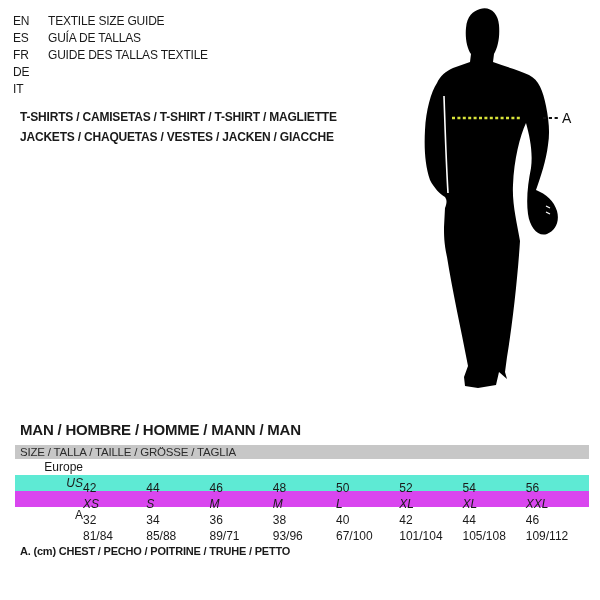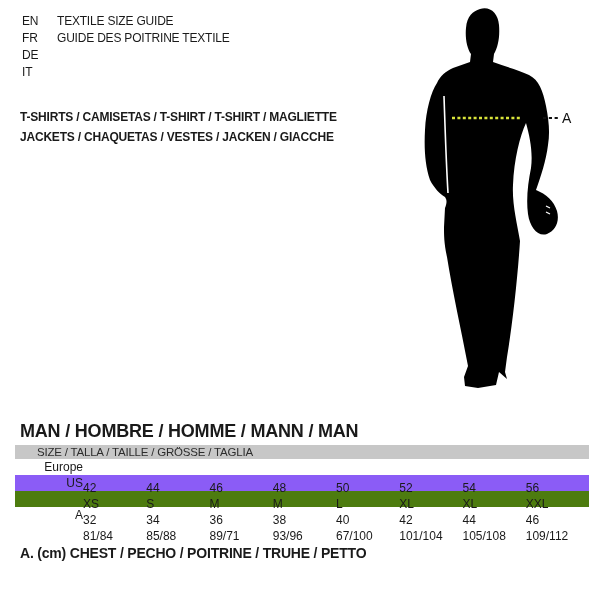--- a/index.html
+++ b/index.html
@@ -7,65 +7,69 @@
   body {
     background:#ffffff;
     font-family:"Liberation Sans", sans-serif;
     color:#1a1a1a;
     position:relative;
     overflow:hidden;
   }
   .abs { position:absolute; }
 
   
-  .lang-block { left:22px; top:13px; }
+  .lang-block { left:13px; top:13px; }
   .lang-row { display:flex; height:17px; line-height:17px; font-size:12px; letter-spacing:-0.2px; }
   .lang-code { width:35px; font-weight:700; font-weight:400; }
   .lang-code { font-weight:400; }
   .lang-label { white-space:nowrap; }
 
   
   .categories { left:20px; top:108px; font-weight:700; font-size:12px; letter-spacing:-0.2px; }
   .categories div { height:19.5px; line-height:19.5px; white-space:nowrap; }
 
   
   .figure-wrap { left:400px; top:0; width:200px; height:400px; }
   .figure-wrap svg { display:block; }
 
   
-  .section-title { left:20px; top:421px; font-weight:700; font-size:18px; letter-spacing:-0.2px; }
+  .section-title { left:20px; top:421px; font-weight:700; font-size:15px; letter-spacing:-0.2px; }
 
   
   .size-table { left:15px; top:445px; width:574px; font-size:12px; }
   .st-header {
     background:#c7c7c7; color:#2c2c2c;
     height:14px; line-height:14px;
-    padding-left:22px; font-size:11.5px; letter-spacing:-0.2px;
+    padding-left:5px; font-size:11.5px; letter-spacing:-0.2px;
     white-space:nowrap;
   }
   .st-row { display:flex; height:16px; line-height:16px; }
-  .st-row.alt1 { background:#8b5cf6; }
-  .st-row.alt2 { background:#4d7c0f; }
+  .st-row.alt1 { background:#5eead4;font-style:italic; }
+  .st-row.alt2 { background:#d946ef; }
   .st-label { width:68px; padding-left:5px; text-align:right; }
   .st-cell { flex:1; text-align:left;margin-top:21px; }
 
   
-  .footnote { left:20px; top:545px; font-weight:700; font-size:14px; letter-spacing:-0.2px; }
+  .footnote { left:20px; top:545px; font-weight:700; font-size:11px; letter-spacing:-0.2px; }
 </style>
 </head>
 <body>
 
 <div class="abs lang-block">
   <div class="lang-row">
     <span class="lang-code">EN</span>
     <span class="lang-label">TEXTILE SIZE GUIDE</span>
   </div>
   <div class="lang-row">
+    <span class="lang-code">ES</span>
+    <span class="lang-label">GUÍA DE TALLAS</span>
+  </div>
+  <div class="lang-row">
     <span class="lang-code">FR</span>
-    <span class="lang-label">GUIDE DES POITRINE TEXTILE</span>
+    <span class="lang-label">GUIDE DES TALLAS TEXTILE</span>
   </div>
   <div class="lang-row">
     <span class="lang-code">DE</span>
   </div>
   <div class="lang-row">
     <span class="lang-code">IT</span>
   </div>
 </div>
 
 <div class="abs categories">

